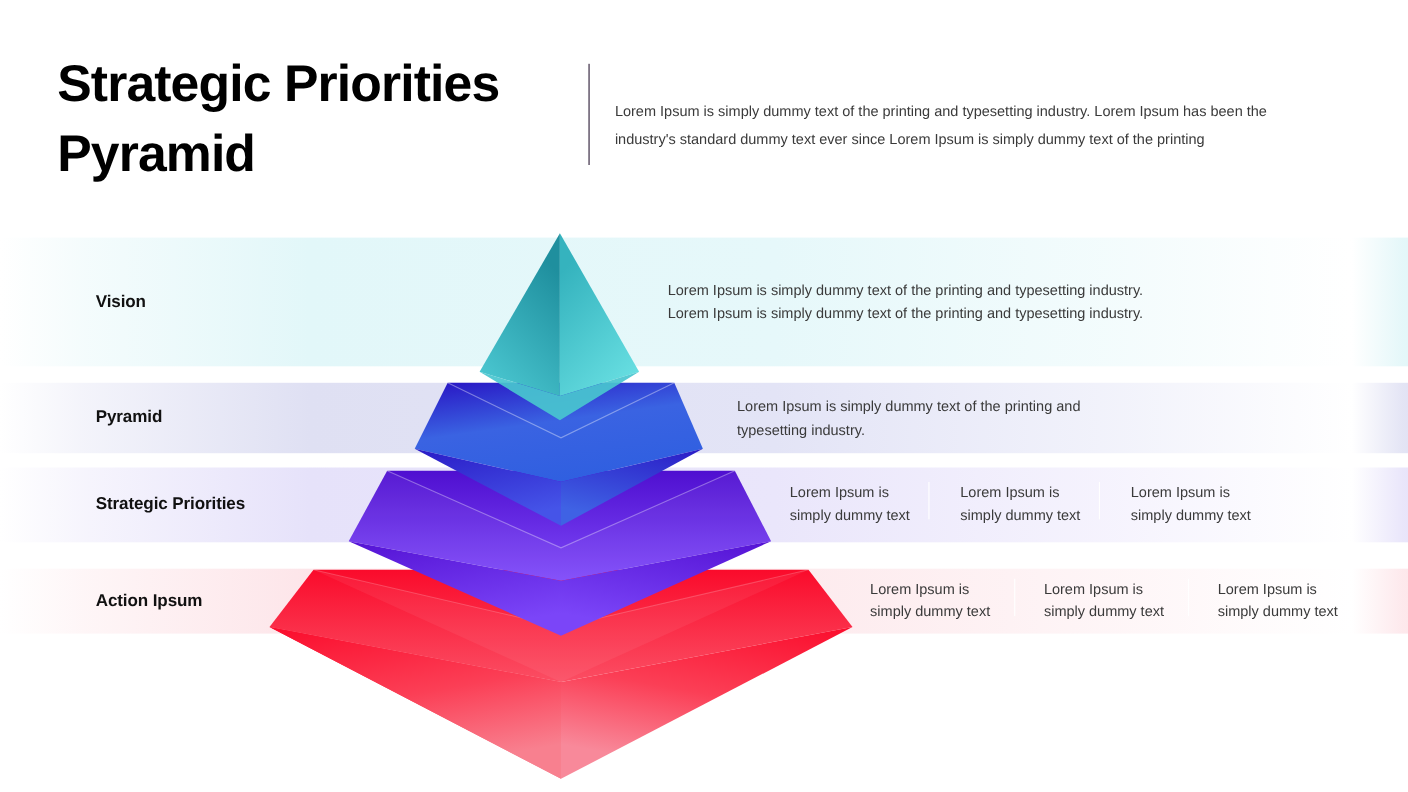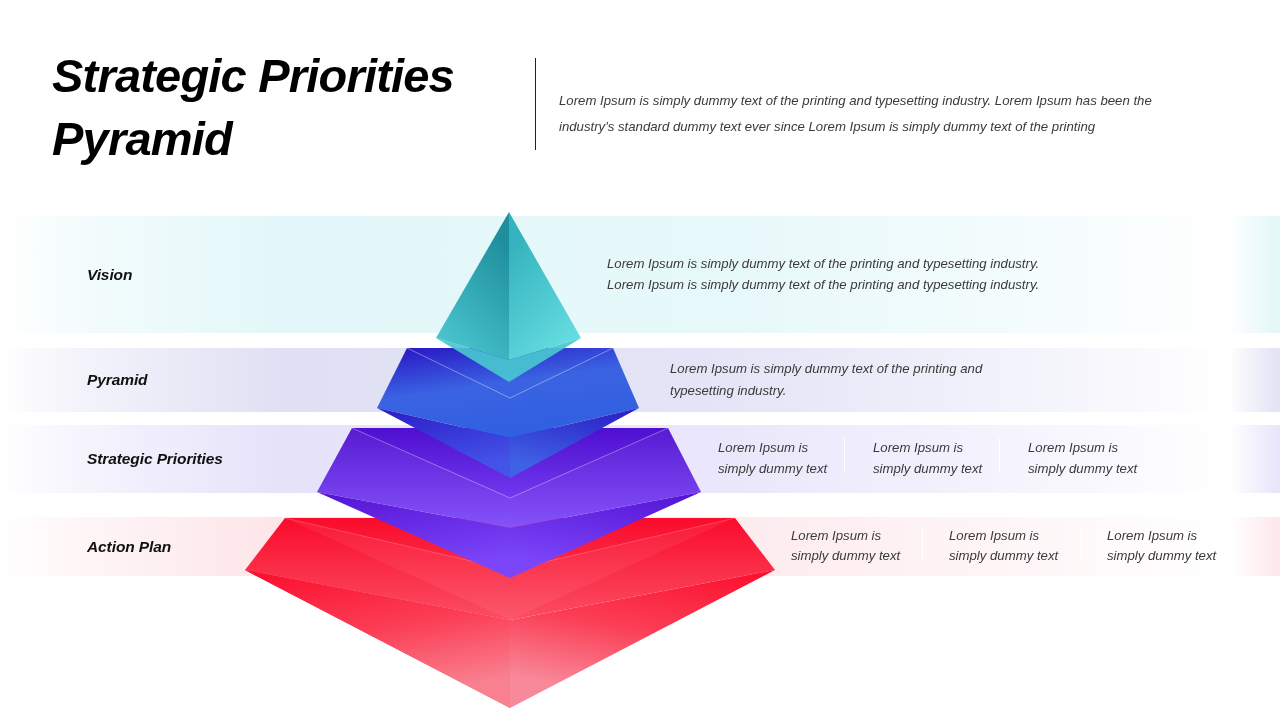--- a/index.html
+++ b/index.html
@@ -2,21 +2,21 @@
 <html><head>
 <meta charset="utf-8">
 <style>
   * { margin:0; padding:0; box-sizing:border-box; }
   html, body {
     width:1280px; height:720px;
     background:#ffffff;
     font-family:"Liberation Sans", sans-serif;
     overflow:hidden;
   }
-  #stage { position:relative; width:1280px; height:560px;font-style:italic; }
+  #stage { position:relative; width:1280px; height:560px; }
 
   
   #header { position:absolute; left:0; top:0; width:1280px; height:185px; }
   #page-title {
     position:absolute; left:52px; top:44px; width:470px;
     font-size:47px; font-weight:bold; line-height:1.35;
     letter-spacing:-0.8px; color:#000000; white-space:pre-line;
   }
   #title-divider {
     position:absolute; left:535px; top:58px;
@@ -132,21 +132,21 @@
       <div class="col-item">Lorem Ipsum is simply dummy text</div>
       <div class="col-div"></div>
       <div class="col-item">Lorem Ipsum is simply dummy text</div>
       <div class="col-div"></div>
       <div class="col-item">Lorem Ipsum is simply dummy text</div>
     </div>
   </div>
 
   <div class="band" id="band-action">
     <div class="band-bg"></div>
-    <div class="band-label">Action Plan</div>
+    <div class="band-label">Action Ipsum</div>
     <div class="col-group" id="cols-action">
       <div class="col-item">Lorem Ipsum is simply dummy text</div>
       <div class="col-div"></div>
       <div class="col-item">Lorem Ipsum is simply dummy text</div>
       <div class="col-div"></div>
       <div class="col-item">Lorem Ipsum is simply dummy text</div>
     </div>
   </div>
 
   <svg id="pyramid" viewBox="0 0 1280 720">

